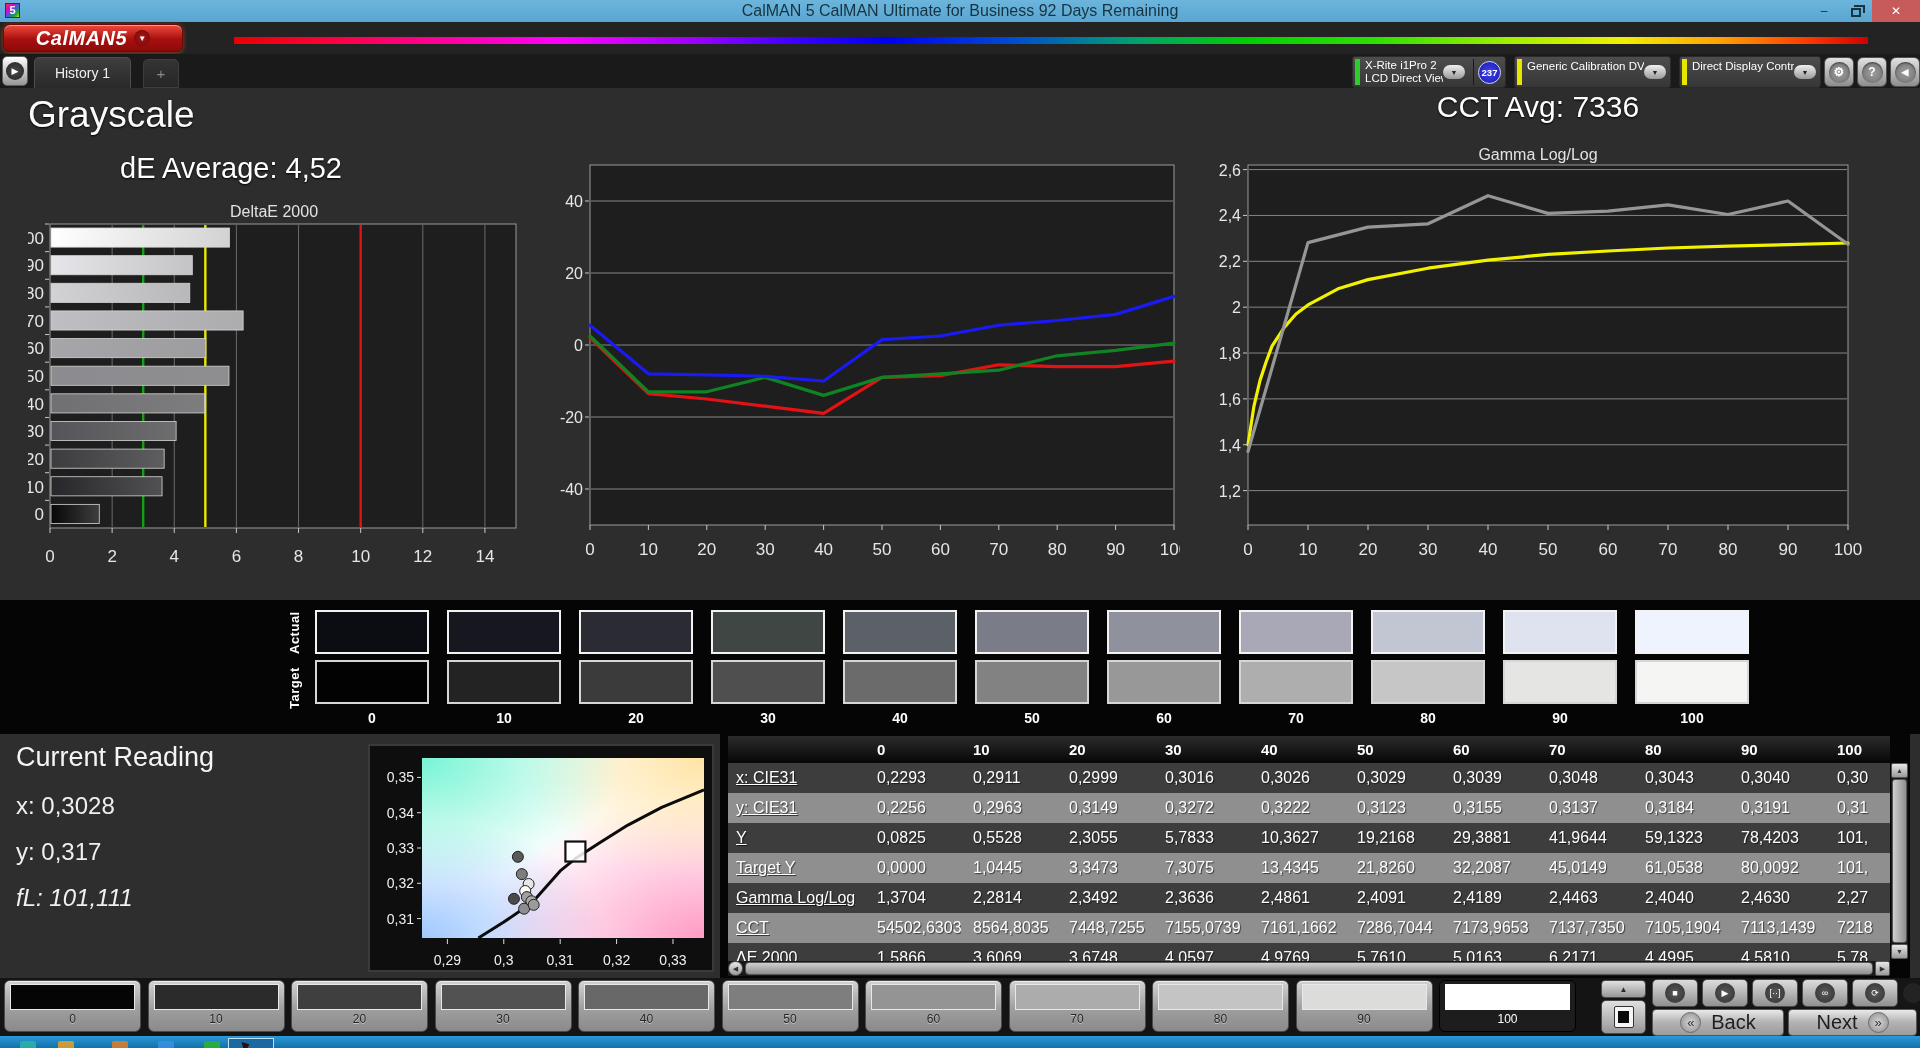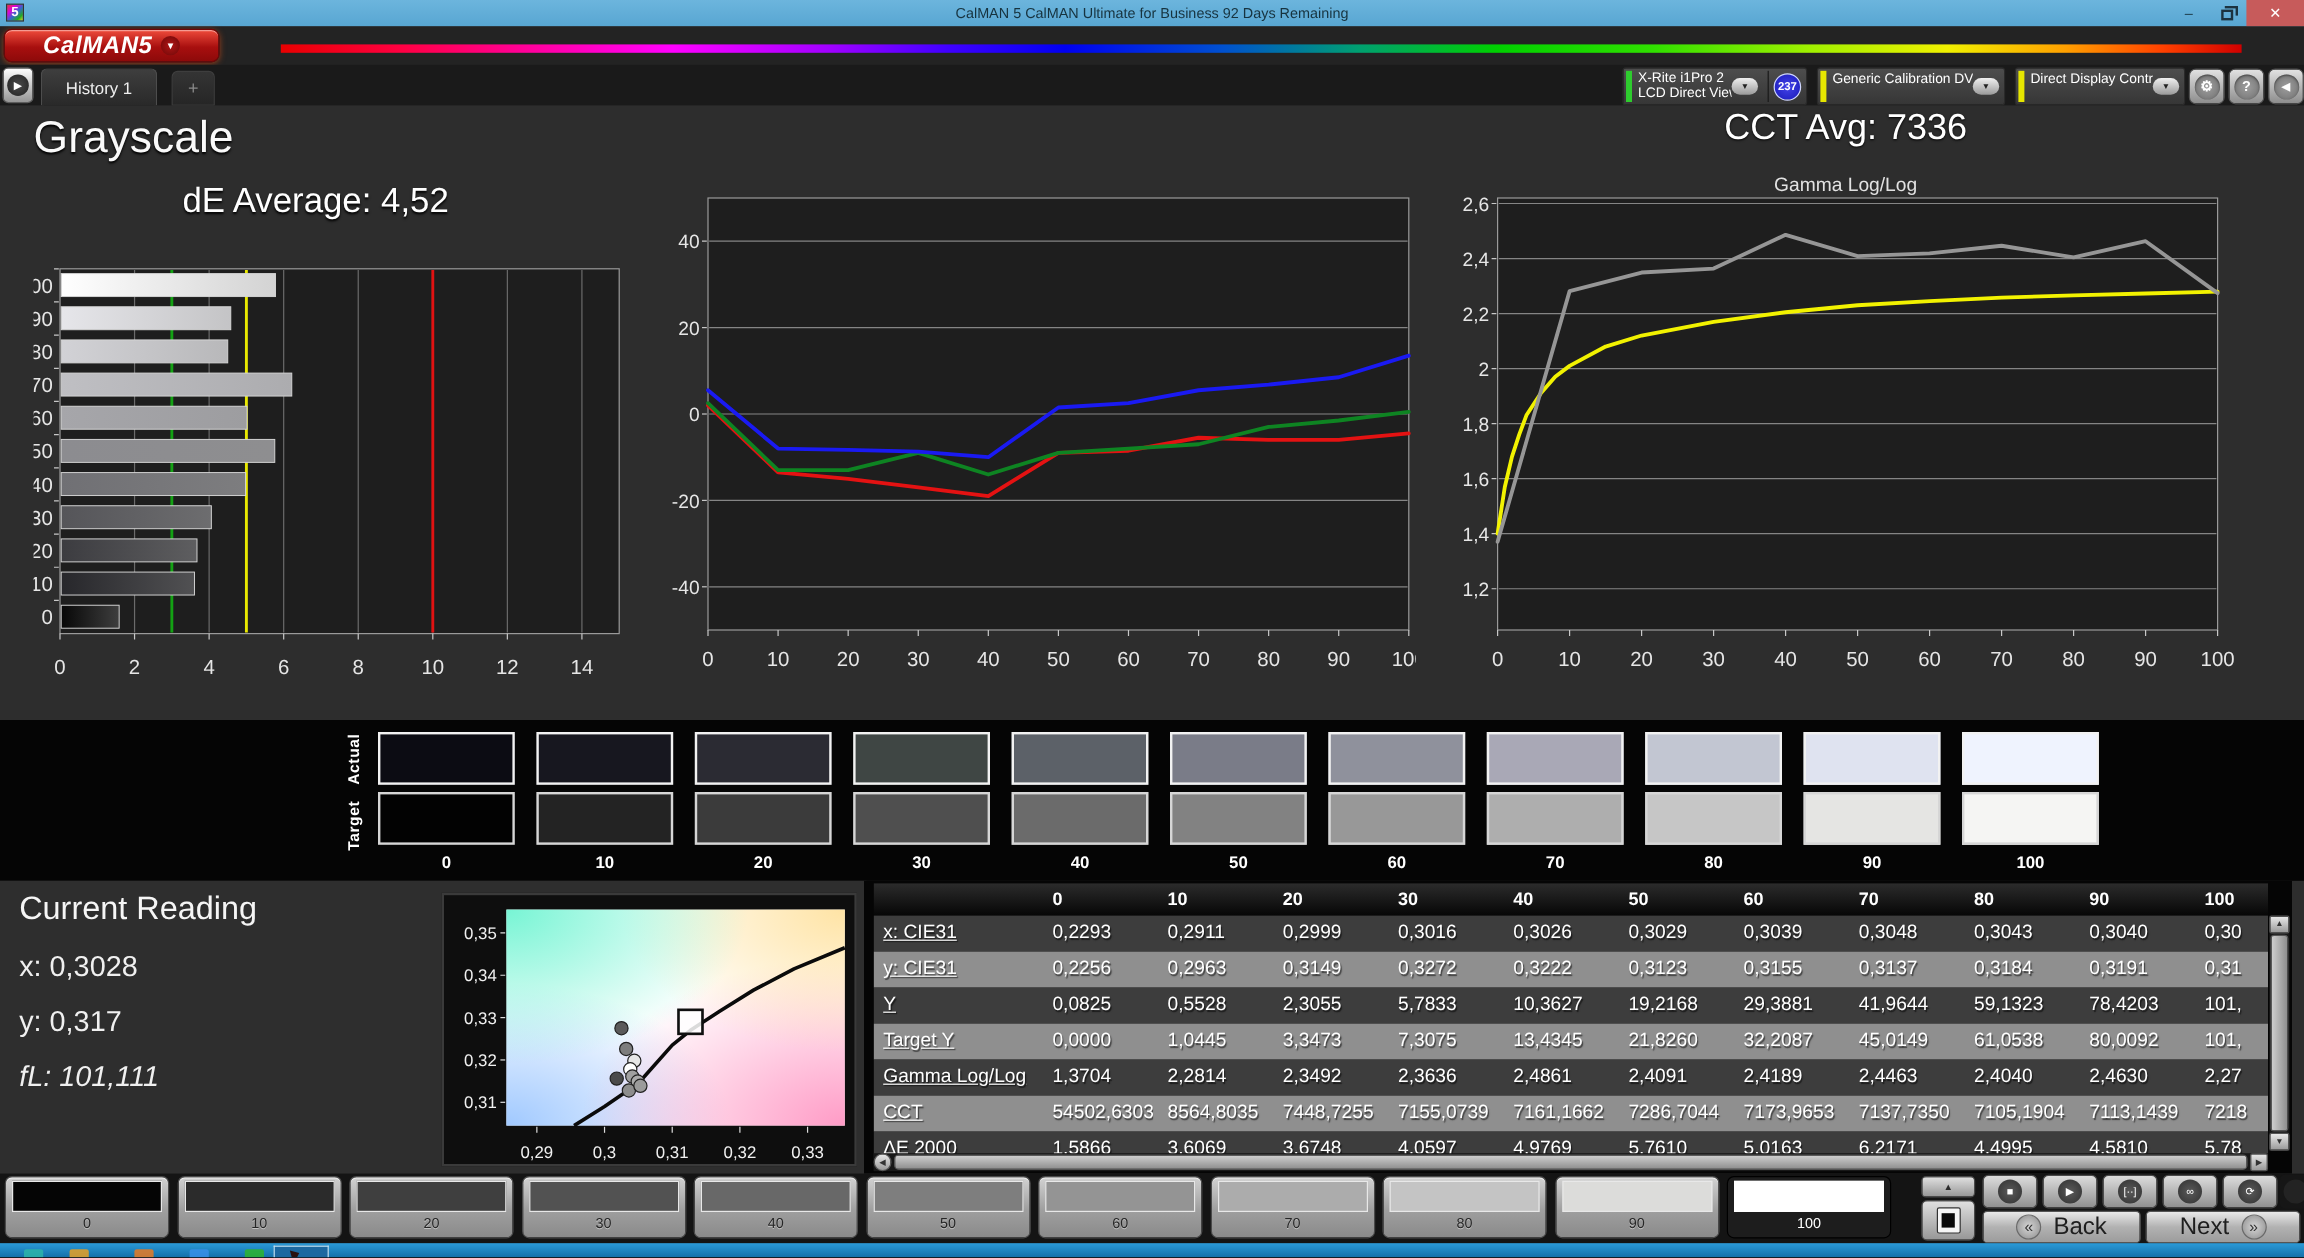--- a/index.html
+++ b/index.html
@@ -7,21 +7,21 @@
   .app{position:relative;width:1920px;height:1048px;background:#2d2d2d;overflow:hidden;}
   .app *{box-sizing:border-box;}
   svg text{font-family:"Liberation Sans",sans-serif;}
 
   
   .titlebar{position:absolute;top:0;left:0;right:0;height:22px;background:linear-gradient(#6cb5dd,#58a6d2);}
   .app-icon{position:absolute;left:5px;top:3px;width:15px;height:15px;border:1px solid #333;
     background:linear-gradient(135deg,#e33 0%,#d0d 30%,#36c 55%,#2a2 80%,#dd2 100%);
     color:#fff;font-size:11px;font-weight:bold;text-align:center;line-height:13px;}
   .title-text{position:absolute;left:0;right:0;top:0;height:22px;text-align:center;line-height:22px;
-    font-size:12px;color:#17333f;}
+    font-size:16px;color:#17333f;}
   .win-controls{position:absolute;right:0;top:0;height:22px;display:flex;}
   .win-btn{width:32px;height:22px;display:flex;align-items:center;justify-content:center;
     font-size:12px;color:#173340;cursor:default;}
   .win-btn.close{width:48px;background:#c75b5b;color:#fff;}
   .rest{position:relative;width:10px;height:9px;border:2px solid #1c3340;margin-top:2px;}
   .rest::before{content:'';position:absolute;left:1px;top:-5px;width:9px;height:6px;
     border-top:2px solid #1c3340;border-right:2px solid #1c3340;}
 
   
   .logobar{position:absolute;top:22px;left:0;right:0;height:32px;background:#232323;}
@@ -68,21 +68,21 @@
     display:flex;align-items:center;justify-content:center;}
   .icon-btn .circ{width:21px;height:21px;border-radius:50%;background:radial-gradient(#9e9e9e,#6f6f6f);
     box-shadow:inset 0 1px 2px rgba(0,0,0,.5);color:#fff;font-size:12px;font-weight:bold;
     display:flex;align-items:center;justify-content:center;}
   .ib-gear{left:1824px;} .ib-help{left:1857px;} .ib-collapse{left:1890px;}
   .ib-collapse .circ{font-size:9px;}
 
   
   .charts-bg{position:absolute;top:88px;left:0;right:0;height:512px;background:#2d2d2d;}
   .h-grayscale{position:absolute;left:28px;top:94px;font-size:37px;color:#fafafa;text-shadow:0 1px 2px #000;}
-  .h-deavg{position:absolute;left:120px;top:152px;font-size:29px;color:#fff;text-shadow:0 1px 2px #000;margin-left:32px;}
+  .h-deavg{position:absolute;left:120px;top:152px;font-size:29px;color:#fff;text-shadow:0 1px 2px #000;}
   .h-totalgamma{position:absolute;left:560px;width:620px;top:90px;text-align:center;font-size:30px;color:#fff;text-shadow:0 1px 2px #000;}
   .h-cct{position:absolute;left:1206px;width:664px;top:90px;text-align:center;font-size:30px;color:#fff;text-shadow:0 1px 2px #000;}
   .ct{position:absolute;font-size:16px;color:#e2e2e2;text-align:center;}
   .ct-deltae{left:28px;width:492px;top:203px;}
   .ct-rgb{left:560px;width:620px;top:146px;}
   .ct-gamma{left:1206px;width:664px;top:146px;}
   #svg-deltae{position:absolute;left:28px;top:222px;}
   #svg-rgb{position:absolute;left:560px;top:163px;}
   #svg-gamma{position:absolute;left:1206px;top:163px;}
 
@@ -265,20 +265,21 @@
         <span class="circ">
           <span>◀</span>
         </span>
       </div>
   </div>
 
   <div class="charts-bg"></div>
   <div class="h-grayscale">Grayscale</div>
   <div class="h-deavg">dE Average: 4,52</div>
   <div class="h-cct">CCT Avg: 7336</div>
+  <div class="ct ct-deltae">DeltaE 2000</div>
   <div class="ct ct-gamma">Gamma Log/Log</div>
   <svg id="svg-deltae" width="492" height="356">
       <rect x="22" y="2" width="466" height="304" fill="#1e1e1e" stroke="#9a9a9a"></rect>
       <line x1="22" y1="306" x2="22" y2="311" stroke="#c8c8c8"></line>
       <text x="22" y="340" text-anchor="middle" fill="#e6e6e6" font-size="17">0</text>
       <line x1="84.13333333333333" y1="3" x2="84.13333333333333" y2="305" stroke="#6b6b6b"></line>
       <line x1="84.13333333333333" y1="306" x2="84.13333333333333" y2="311" stroke="#c8c8c8"></line>
       <text x="84.13333333333333" y="340" text-anchor="middle" fill="#e6e6e6" font-size="17">2</text>
       <line x1="146.26666666666665" y1="3" x2="146.26666666666665" y2="305" stroke="#6b6b6b"></line>
       <line x1="146.26666666666665" y1="306" x2="146.26666666666665" y2="311" stroke="#c8c8c8"></line>

